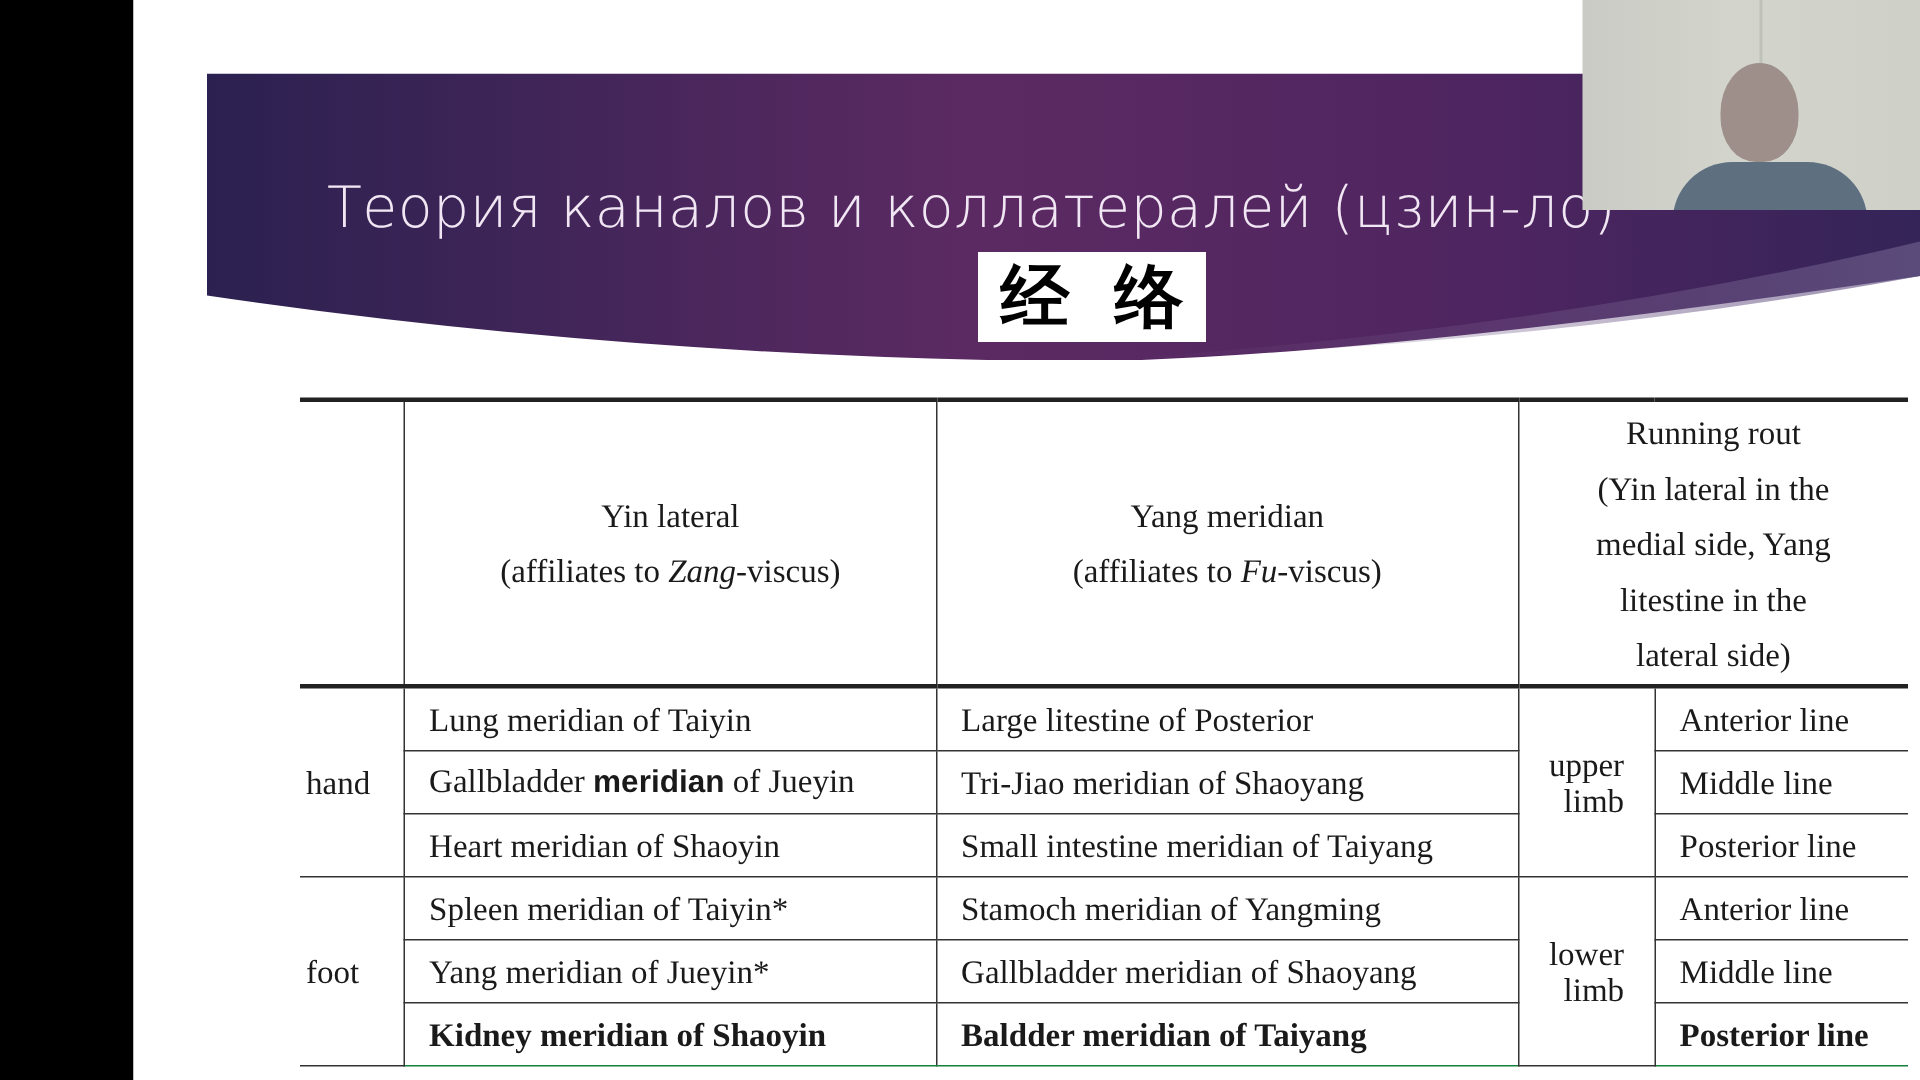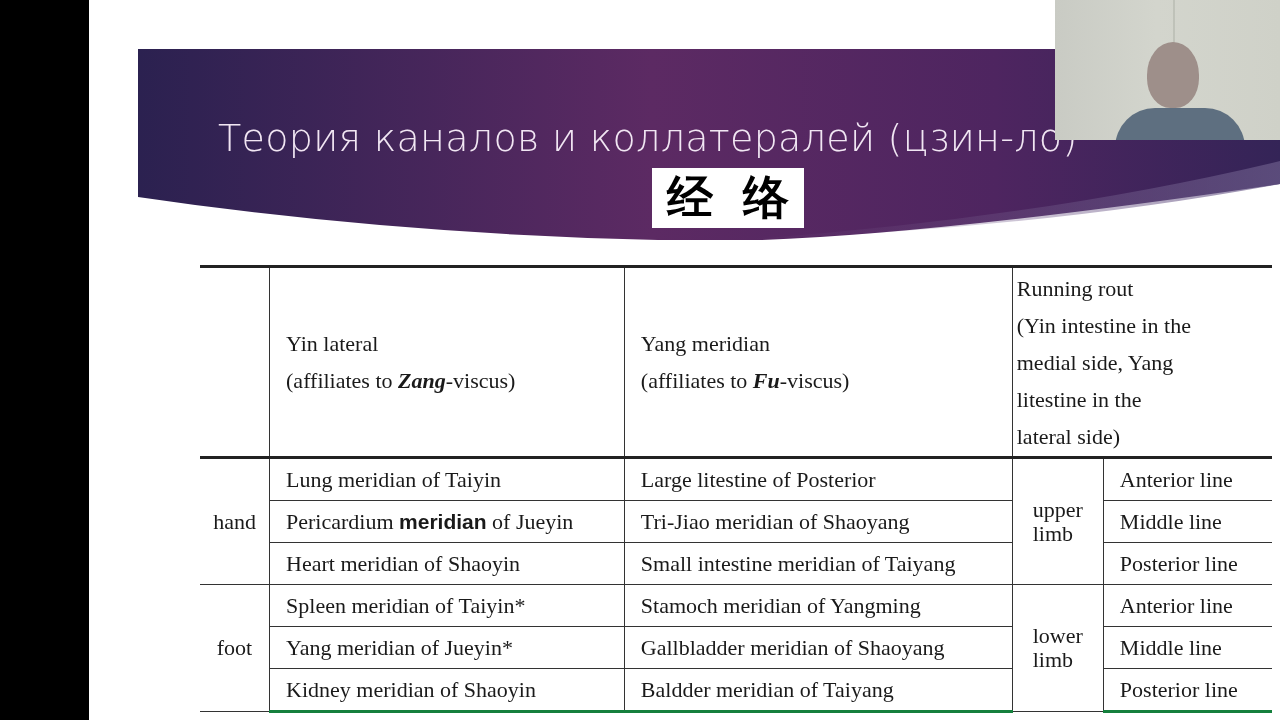--- a/index.html
+++ b/index.html
@@ -10,27 +10,27 @@
   .banner svg { position:absolute; left:0; top:0; }
   .title { position:absolute; left:218px; top:116px; font-family:"DejaVu Sans", sans-serif; font-size:38px; color:#f1e6f3; letter-spacing:0.3px; white-space:nowrap; font-weight:300; }
   .cn-box { position:absolute; left:652px; top:168px; width:152px; height:60px; background:#fff; display:flex; align-items:center; justify-content:center; gap:30px; font-size:46px; font-weight:bold; color:#000; font-family:"DejaVu Sans", sans-serif; }
   .webcam { position:absolute; left:1055px; top:0; width:225px; height:140px; background:linear-gradient(90deg,#c9cbc4 0%,#d3d5cd 45%,#cfd1c8 100%); overflow:hidden; }
   .webcam .wall-seam { position:absolute; left:118px; top:0; width:2px; height:140px; background:#bfc2b9; }
   .webcam .head { position:absolute; left:92px; top:42px; width:52px; height:66px; background:#9e8f8a; border-radius:50% 50% 45% 45%; }
   .webcam .shirt { position:absolute; left:60px; top:108px; width:130px; height:40px; background:#5e6f80; border-radius:40px 40px 0 0; }
   table.meridians { position:absolute; left:200px; top:265px; width:1072px; border-collapse:collapse; font-size:22px; color:#1a1a1a; }
   table.meridians td { border:1px solid #333; padding:0 16px; height:41px; line-height:24px; }
   table.meridians tr.top td { border-top:3px solid #222; }
-  table.meridians tr.last td { border-bottom:3px solid #15803d; }
-  table.meridians td.side { border-left:none; text-align:center; padding:0 4px; }
+  table.meridians tr.last td { border-bottom:1px solid #15803d;font-weight:bold; }
+  table.meridians td.side { border-left:none; padding:0 4px; }
   table.meridians td.right { border-right:none; }
-  table.meridians td.hdr { height:188px; font-size:22px; line-height:37px; }
+  table.meridians td.hdr { height:188px; text-align:center; font-size:22px; line-height:37px; }
   table.meridians td.hdr.run { line-height:37px; padding:0 4px; }
-  td.limb { text-align:left; padding:0 20px !important; line-height:37px; }
-  .ital { font-style:italic; font-weight:bold; }
+  td.limb { text-align:right; padding:0 20px !important; line-height:37px; }
+  .ital { font-style:italic; font-weight:normal; }
   .bold-sans { font-family:"Liberation Sans", sans-serif; font-weight:bold; font-size:21px;margin-top:44px; }
 </style>
 </head>
 <body>
 
 <div class="left-bar"></div>
 <div class="slide"></div>
 
 <div class="banner">
   <svg width="1142" height="191" viewBox="0 0 1142 191">
@@ -78,39 +78,39 @@
     <td class="hdr">
       <div>Yin lateral</div>
       <div><span>(affiliates to </span><span class="ital">Zang</span><span>-viscus)</span></div>
     </td>
     <td class="hdr">
       <div>Yang meridian</div>
       <div><span>(affiliates to </span><span class="ital">Fu</span><span>-viscus)</span></div>
     </td>
     <td class="hdr run right" colspan="2">
       <div>Running rout</div>
-      <div>(Yin intestine in the</div>
+      <div>(Yin lateral in the</div>
       <div>medial side, Yang</div>
       <div>litestine in the</div>
       <div>lateral side)</div>
     </td>
   </tr>
 
   <tr class="top">
     <td class="side" rowspan="3">hand</td>
     <td>Lung meridian of Taiyin</td>
     <td>Large litestine of Posterior</td>
     <td class="limb" rowspan="3">
       <div>upper</div>
       <div>limb</div>
     </td>
     <td class="right">Anterior line</td>
   </tr>
   <tr>
-    <td><span>Pericardium </span><span class="bold-sans">meridian</span><span> of  Jueyin</span></td>
+    <td><span>Gallbladder </span><span class="bold-sans">meridian</span><span> of  Jueyin</span></td>
     <td>Tri-Jiao meridian of Shaoyang</td>
     <td class="right">Middle line</td>
   </tr>
   <tr>
     <td>Heart meridian of Shaoyin</td>
     <td>Small intestine meridian of Taiyang</td>
     <td class="right">Posterior line</td>
   </tr>
 
   <tr>

